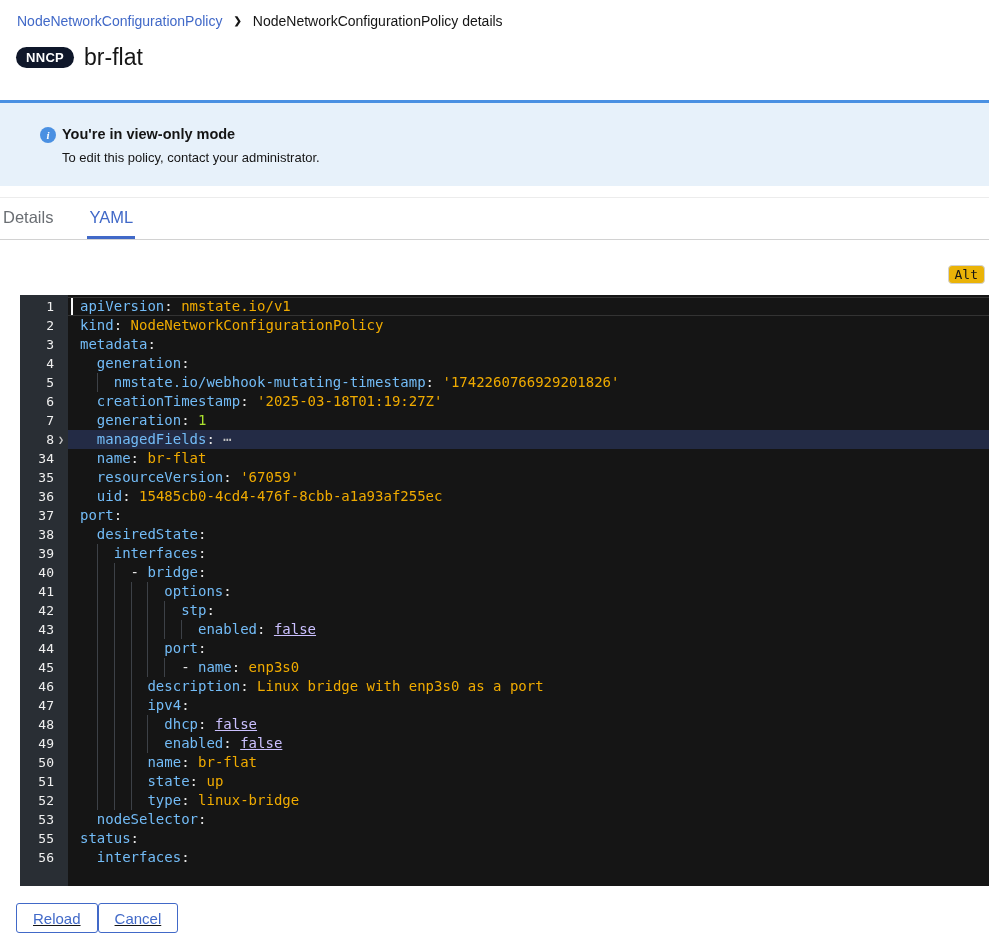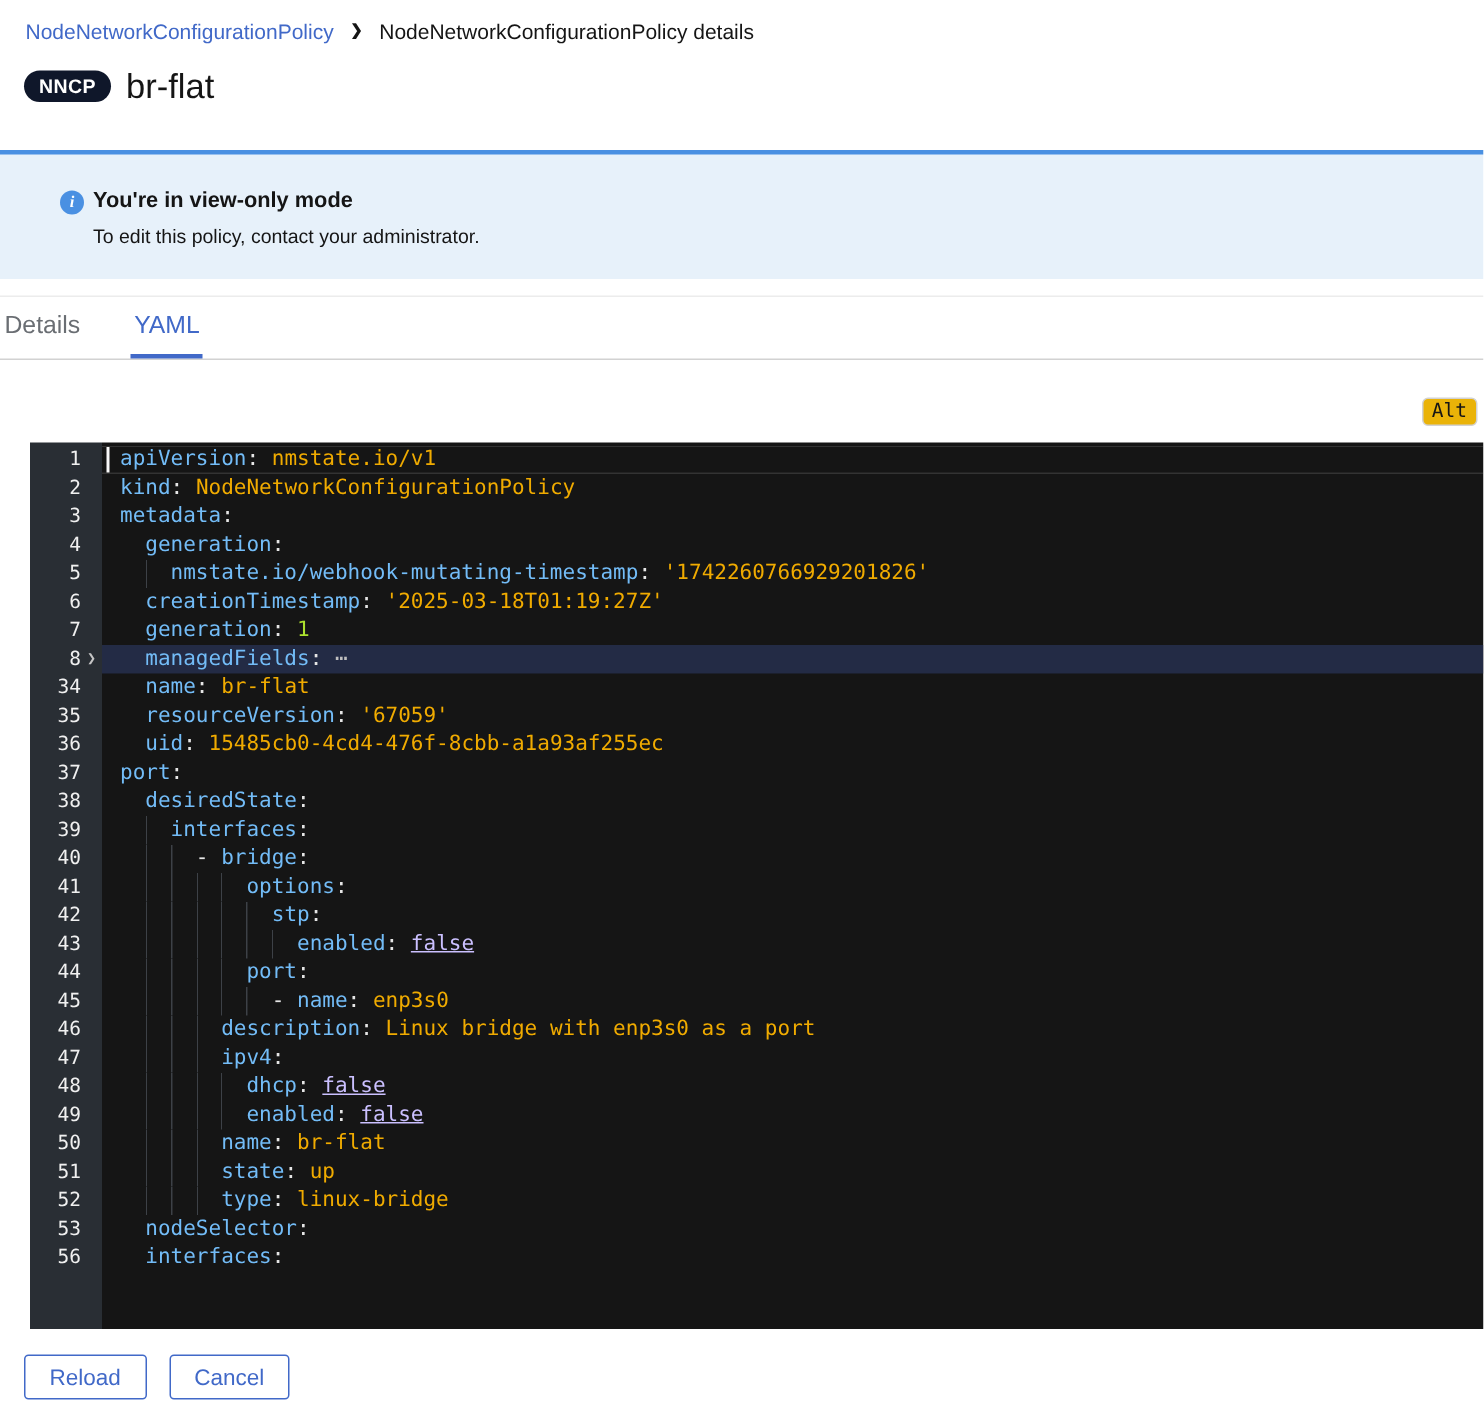--- a/index.html
+++ b/index.html
@@ -48,21 +48,21 @@
   .cursor{position:absolute;left:3px;top:1px;width:2px;height:17px;background:#f8f8f8;}
   .key{color:#73bcf7;}
   .str{color:#f0ab00;}
   .num{color:#ace12e;}
   .kw{color:#cbc0ff;text-decoration:underline;}
   .pun{color:#e6e6e6;}
   .folddots{color:#c0c0c0;letter-spacing:1px;}
   .ind{display:inline-block;height:19px;vertical-align:top;white-space:pre;}
   .ind.g{box-shadow:inset 1px 0 0 #3d4147;}
   
-  .footer{position:absolute;top:903px;left:16px;display:flex;gap:15px;}
+  .footer{position:absolute;top:903px;left:16px;display:flex;text-decoration:underline;}
   .btn{background:#fff;border:1px solid #4169c8;color:#4169c8;font-size:15px;font-family:"Liberation Sans",sans-serif;
     padding:4px 16px;border-radius:3px;cursor:pointer;height:30px;}
 </style>
 </head>
 <body>
 
 <nav class="breadcrumb">
   <a>NodeNetworkConfigurationPolicy</a>
   <span class="crumb-sep">❯</span>
   <span class="crumb-current">NodeNetworkConfigurationPolicy details</span>
@@ -222,20 +222,25 @@
       <span class="ln">52</span>
       <span class="fold"></span>
       <span class="code"><span class="ind">  </span><span class="ind g">  </span><span class="ind g">  </span><span class="ind g">  </span><span class="key">type</span><span class="pun">:</span> <span class="str">linux-bridge</span></span>
     </div>
     <div class="row">
       <span class="ln">53</span>
       <span class="fold"></span>
       <span class="code"><span class="ind">  </span><span class="key">nodeSelector</span><span class="pun">:</span></span>
     </div>
     <div class="row">
+      <span class="ln">55</span>
+      <span class="fold"></span>
+      <span class="code"><span class="key">status</span><span class="pun">:</span></span>
+    </div>
+    <div class="row">
       <span class="ln">56</span>
       <span class="fold"></span>
       <span class="code"><span class="ind">  </span><span class="key">interfaces</span><span class="pun">:</span></span>
     </div>
   </div>
 
 <div class="footer">
   <button class="btn">Reload</button>
   <button class="btn">Cancel</button>
 </div>

